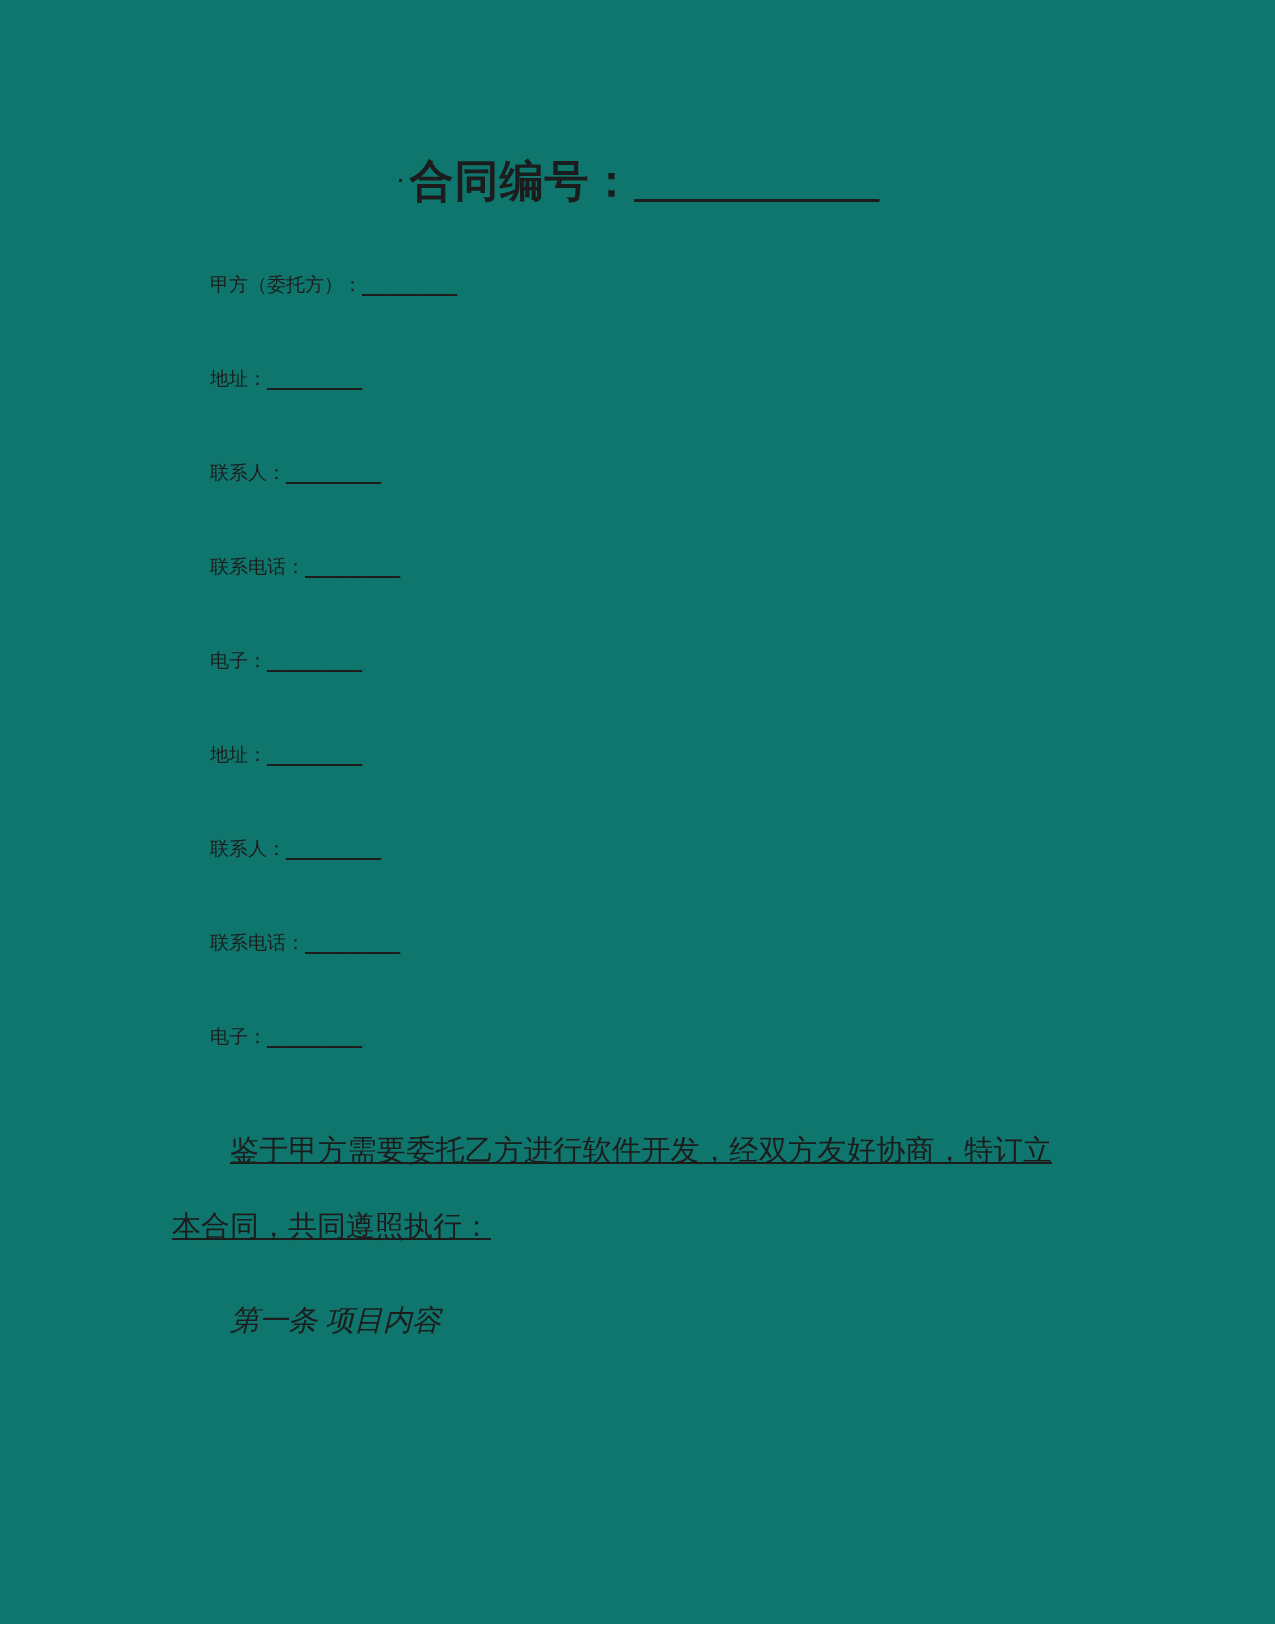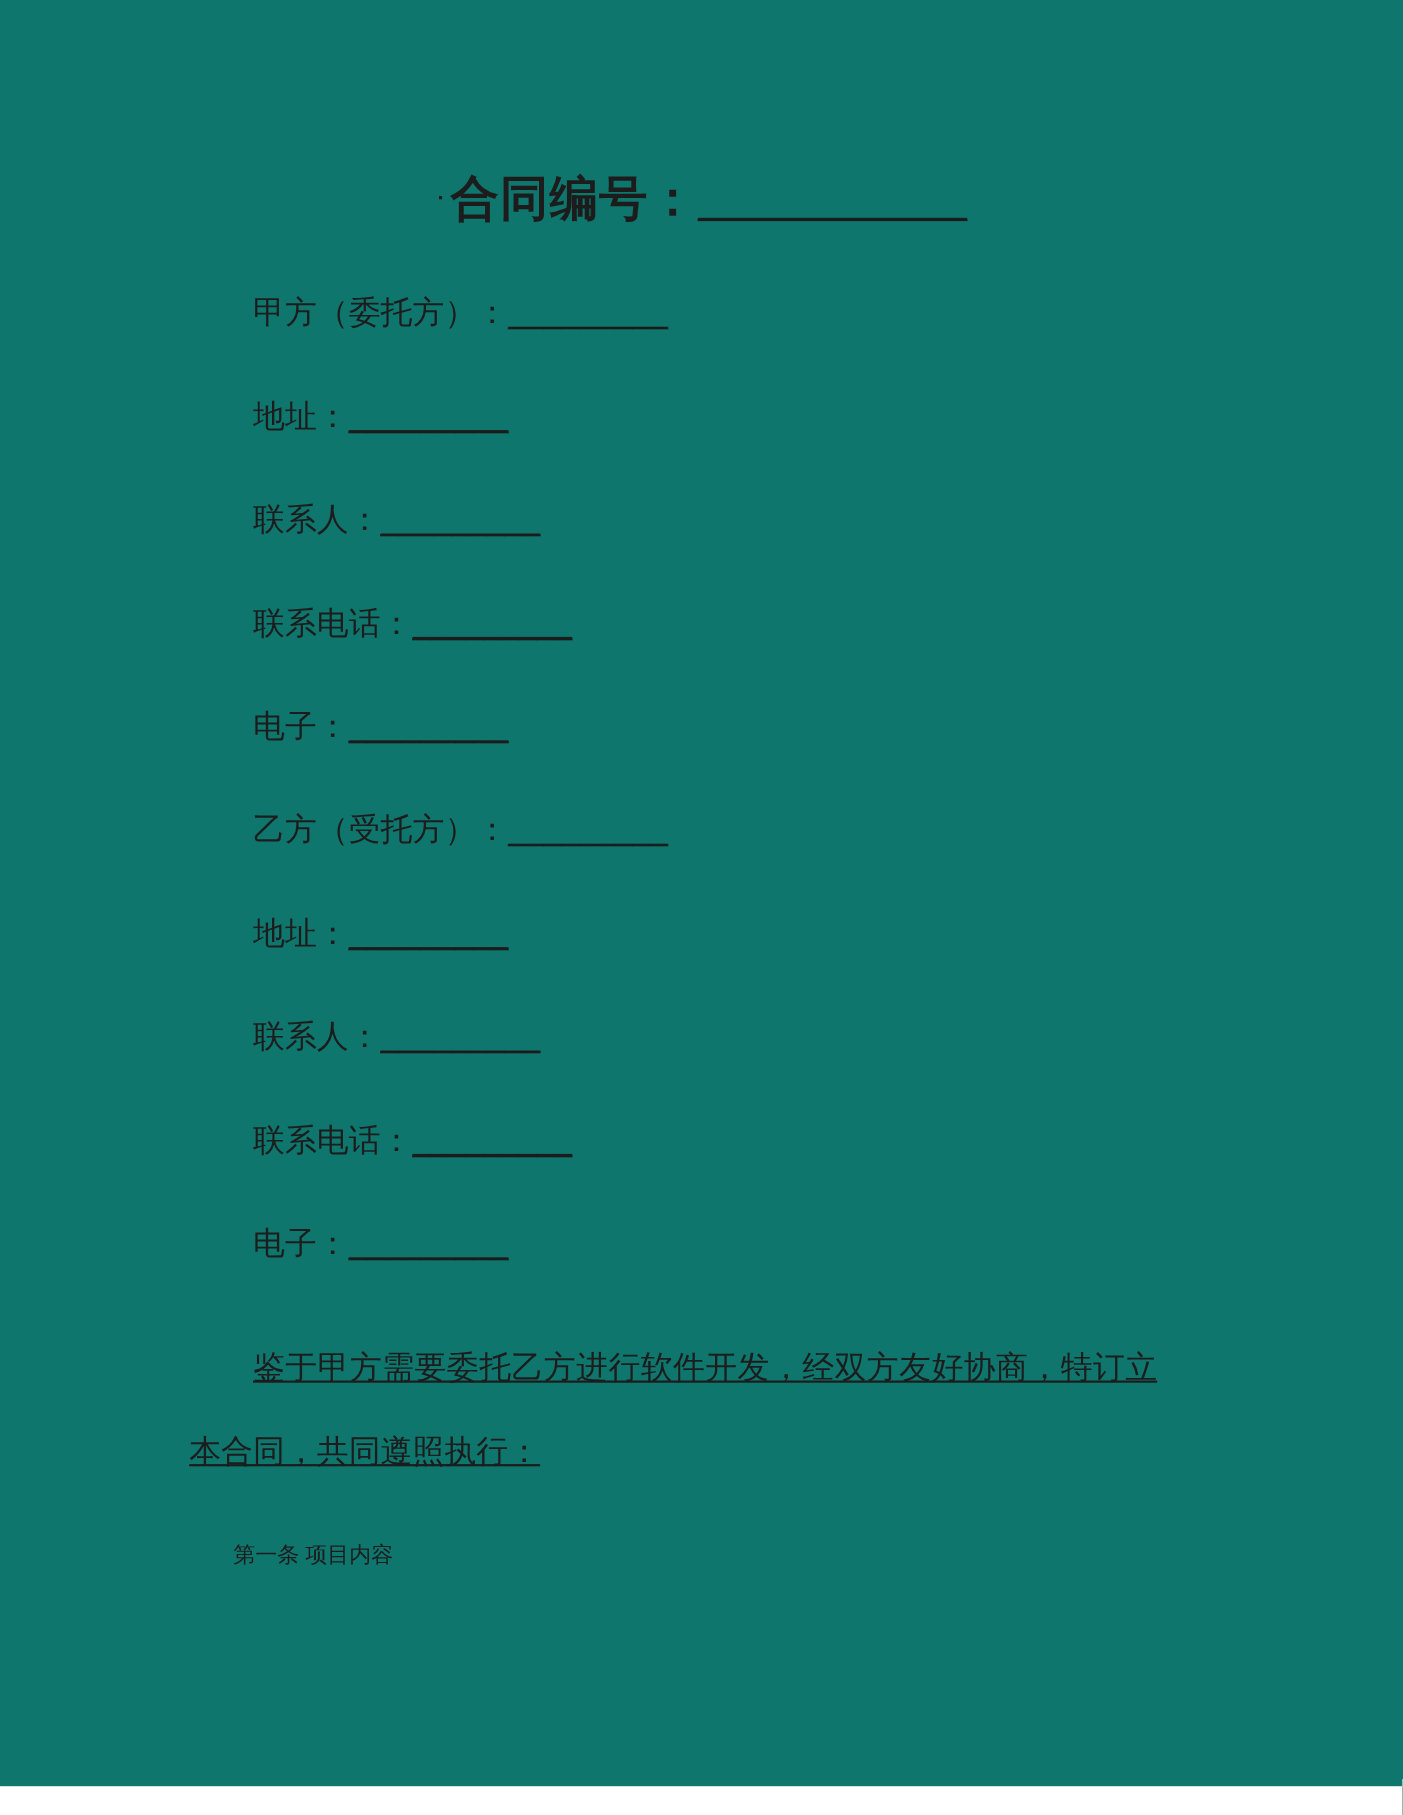--- a/index.html
+++ b/index.html
@@ -37,40 +37,41 @@
     text-decoration-thickness: 2px;
     text-underline-offset: 3px;
     letter-spacing: 0px;
     white-space: nowrap;
   }
   .title-blank {
     text-decoration-thickness: 3px;
   }
   .field {
     margin: 0 0 56px 0;
-    font-size: 29px;
+    font-size: 19px;
     line-height: 38px;
     text-indent: 2em;
     white-space: nowrap;
   }
   .paragraph {
     margin: 0;
     font-size: 29px;
     line-height: 76px;
     text-indent: 2em;
     max-width: 880px;
     text-align: justify;
     text-decoration: underline;
   }
   .article {
     margin: 18px 0 0 0;
-    font-size: 20px;
+    font-size: 29px;
     line-height: 76px;
     text-indent: 2em;
     white-space: nowrap;
+    font-style: italic;
   }
 </style>
 </head>
 <body>
 
 <div class="page">
   <div class="content">
 
     <h1 class="doc-title">
       <span class="title-bullet">·</span><span>合同编号：</span><span class="blank title-blank">__________</span>
@@ -89,23 +90,20 @@
     </p>
 
     <p class="field">
       <span>联系电话：</span><span class="blank">_________</span>
     </p>
 
     <p class="field">
       <span>电子：</span><span class="blank">_________</span>
     </p>
 
-    <p class="field">
-      <span>乙方（受托方）：</span><span class="blank">_________</span>
-    </p>
 
     <p class="field">
       <span>地址：</span><span class="blank">_________</span>
     </p>
 
     <p class="field">
       <span>联系人：</span><span class="blank">_________</span>
     </p>
 
     <p class="field">

